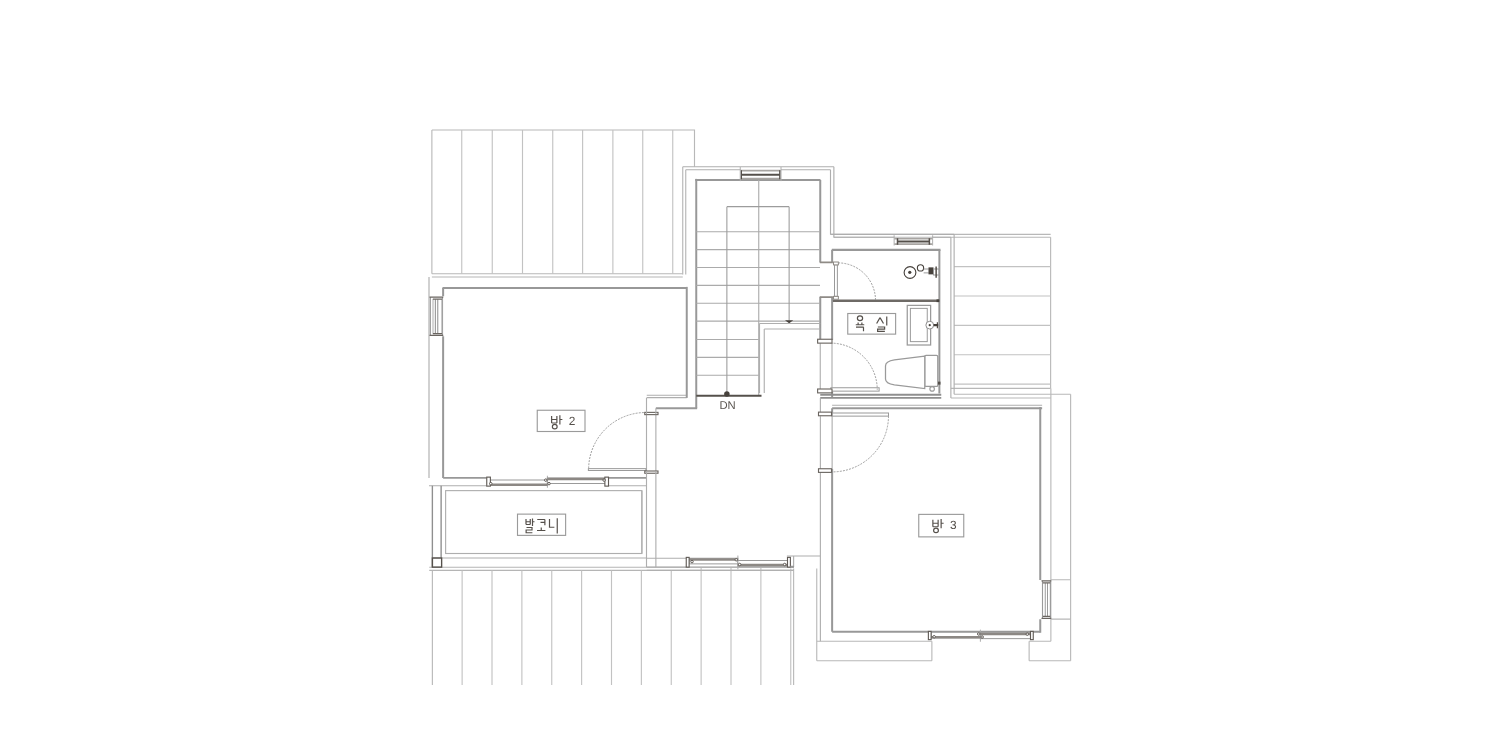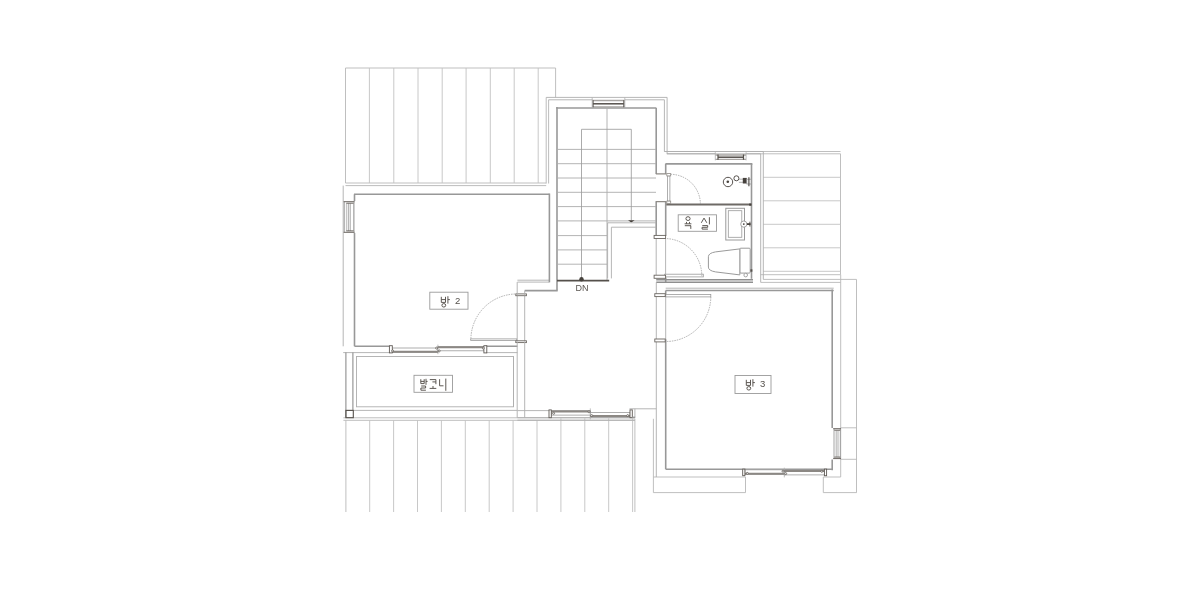--- a/index.html
+++ b/index.html
@@ -1,16 +1,16 @@
 <!DOCTYPE html>
 <html><head>
 <meta charset="utf-8">
 <style>
   html,body{margin:0;padding:0;background:#ffffff;}
-  .wrap{width:1200px;height:512px;position:relative;overflow:hidden;background:#fff;}
+  .wrap{width:1200px;height:512px;position:relative;overflow:hidden;background:#fff;margin-top:36px;}
   svg{display:block;}
   text{font-family:"Liberation Sans",sans-serif;}
 </style>
 </head>
 <body>
 <div class="wrap">
 <svg width="1200" height="600" viewBox="0 0 1200 600" fill="none">
 <defs></defs>
 
 <g stroke="#b8b8b8" stroke-width="0.9">

